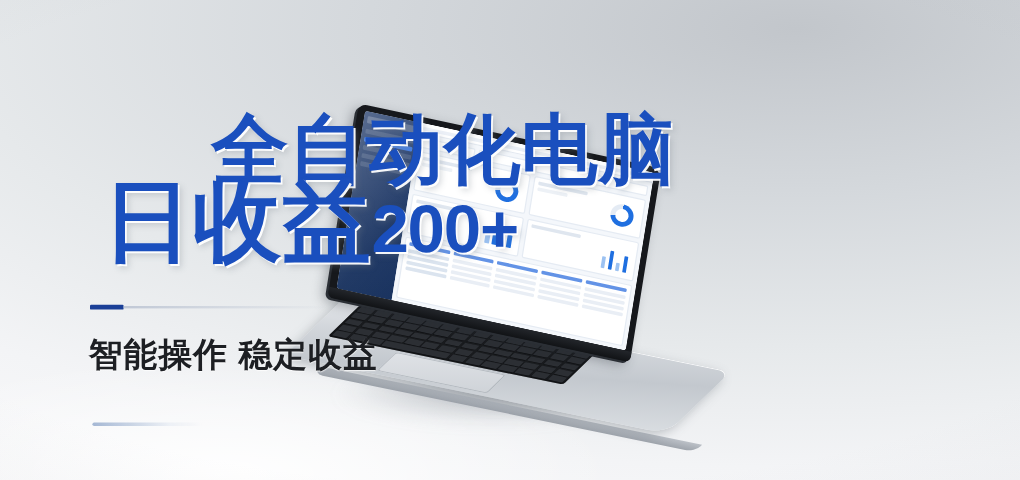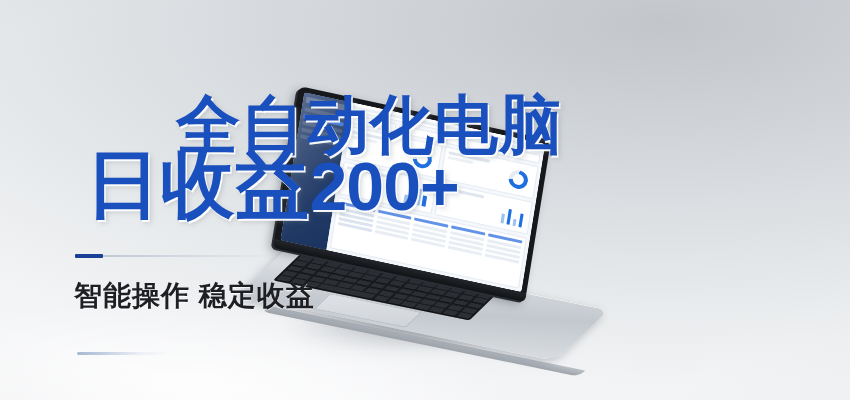--- a/index.html
+++ b/index.html
@@ -163,21 +163,21 @@
   .headline {
     position:absolute; font-weight:bold;
     color:#1a4fbe;
     letter-spacing:.5px;
     text-shadow: 1.5px 1.5px 0 rgba(255,255,255,.95), 3px 3px 5px rgba(120,128,138,.30);
     white-space:nowrap;
     z-index:40;
   }
   #line1 { left:176px; top:46px; font-size:64px;margin-top:36px; }
   #line2 { left:86px; top:136px; font-size:74px; }
-  #line2 .num { font-size:68px; letter-spacing:-1px; }
+  #line2 .num { font-size:56px; letter-spacing:-1px; }
 
   .accent-wrap {
     position:absolute; left:75px; top:254px; width:200px; height:4px; z-index:45;
     display:flex; align-items:center;
   }
   .accent-solid { width:28px; height:4px; background:#1a3f97; border-radius:1px; }
   .accent-fade { flex:1; height:2px; background:linear-gradient(90deg, rgba(190,198,212,.95), rgba(190,198,212,0)); }
 
   #subtitle {
     position:absolute; left:74px; top:277px; z-index:45;

